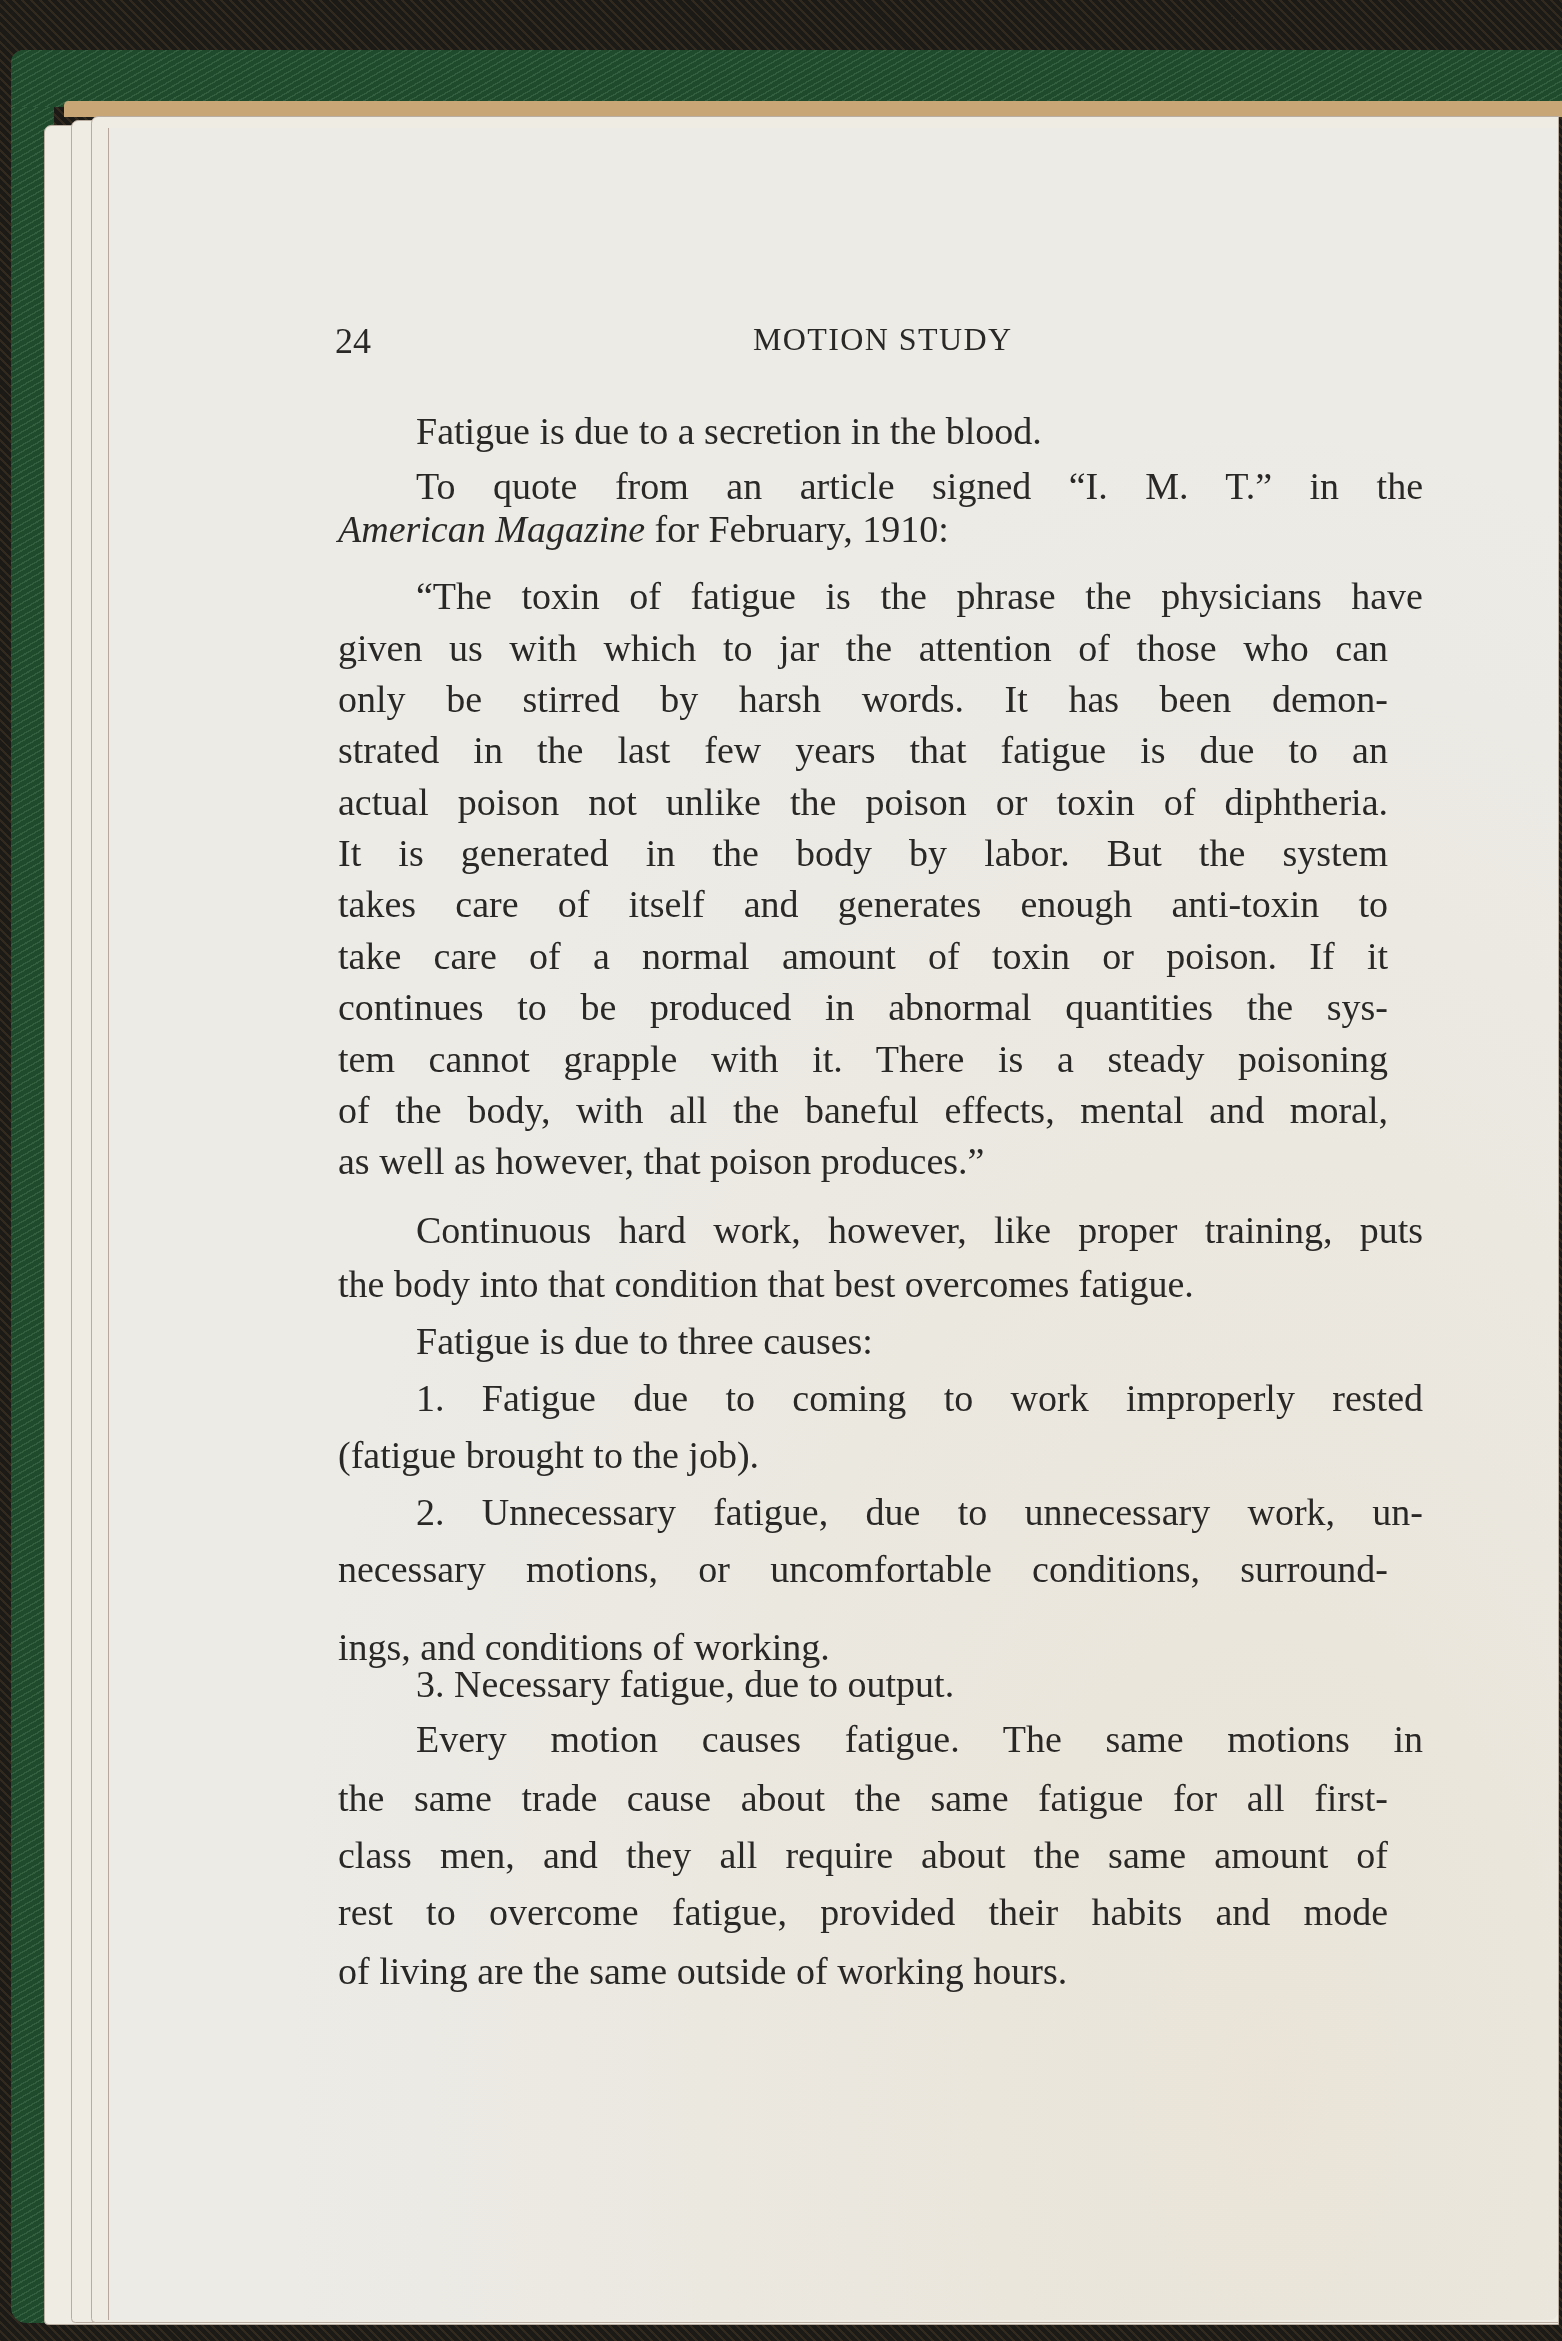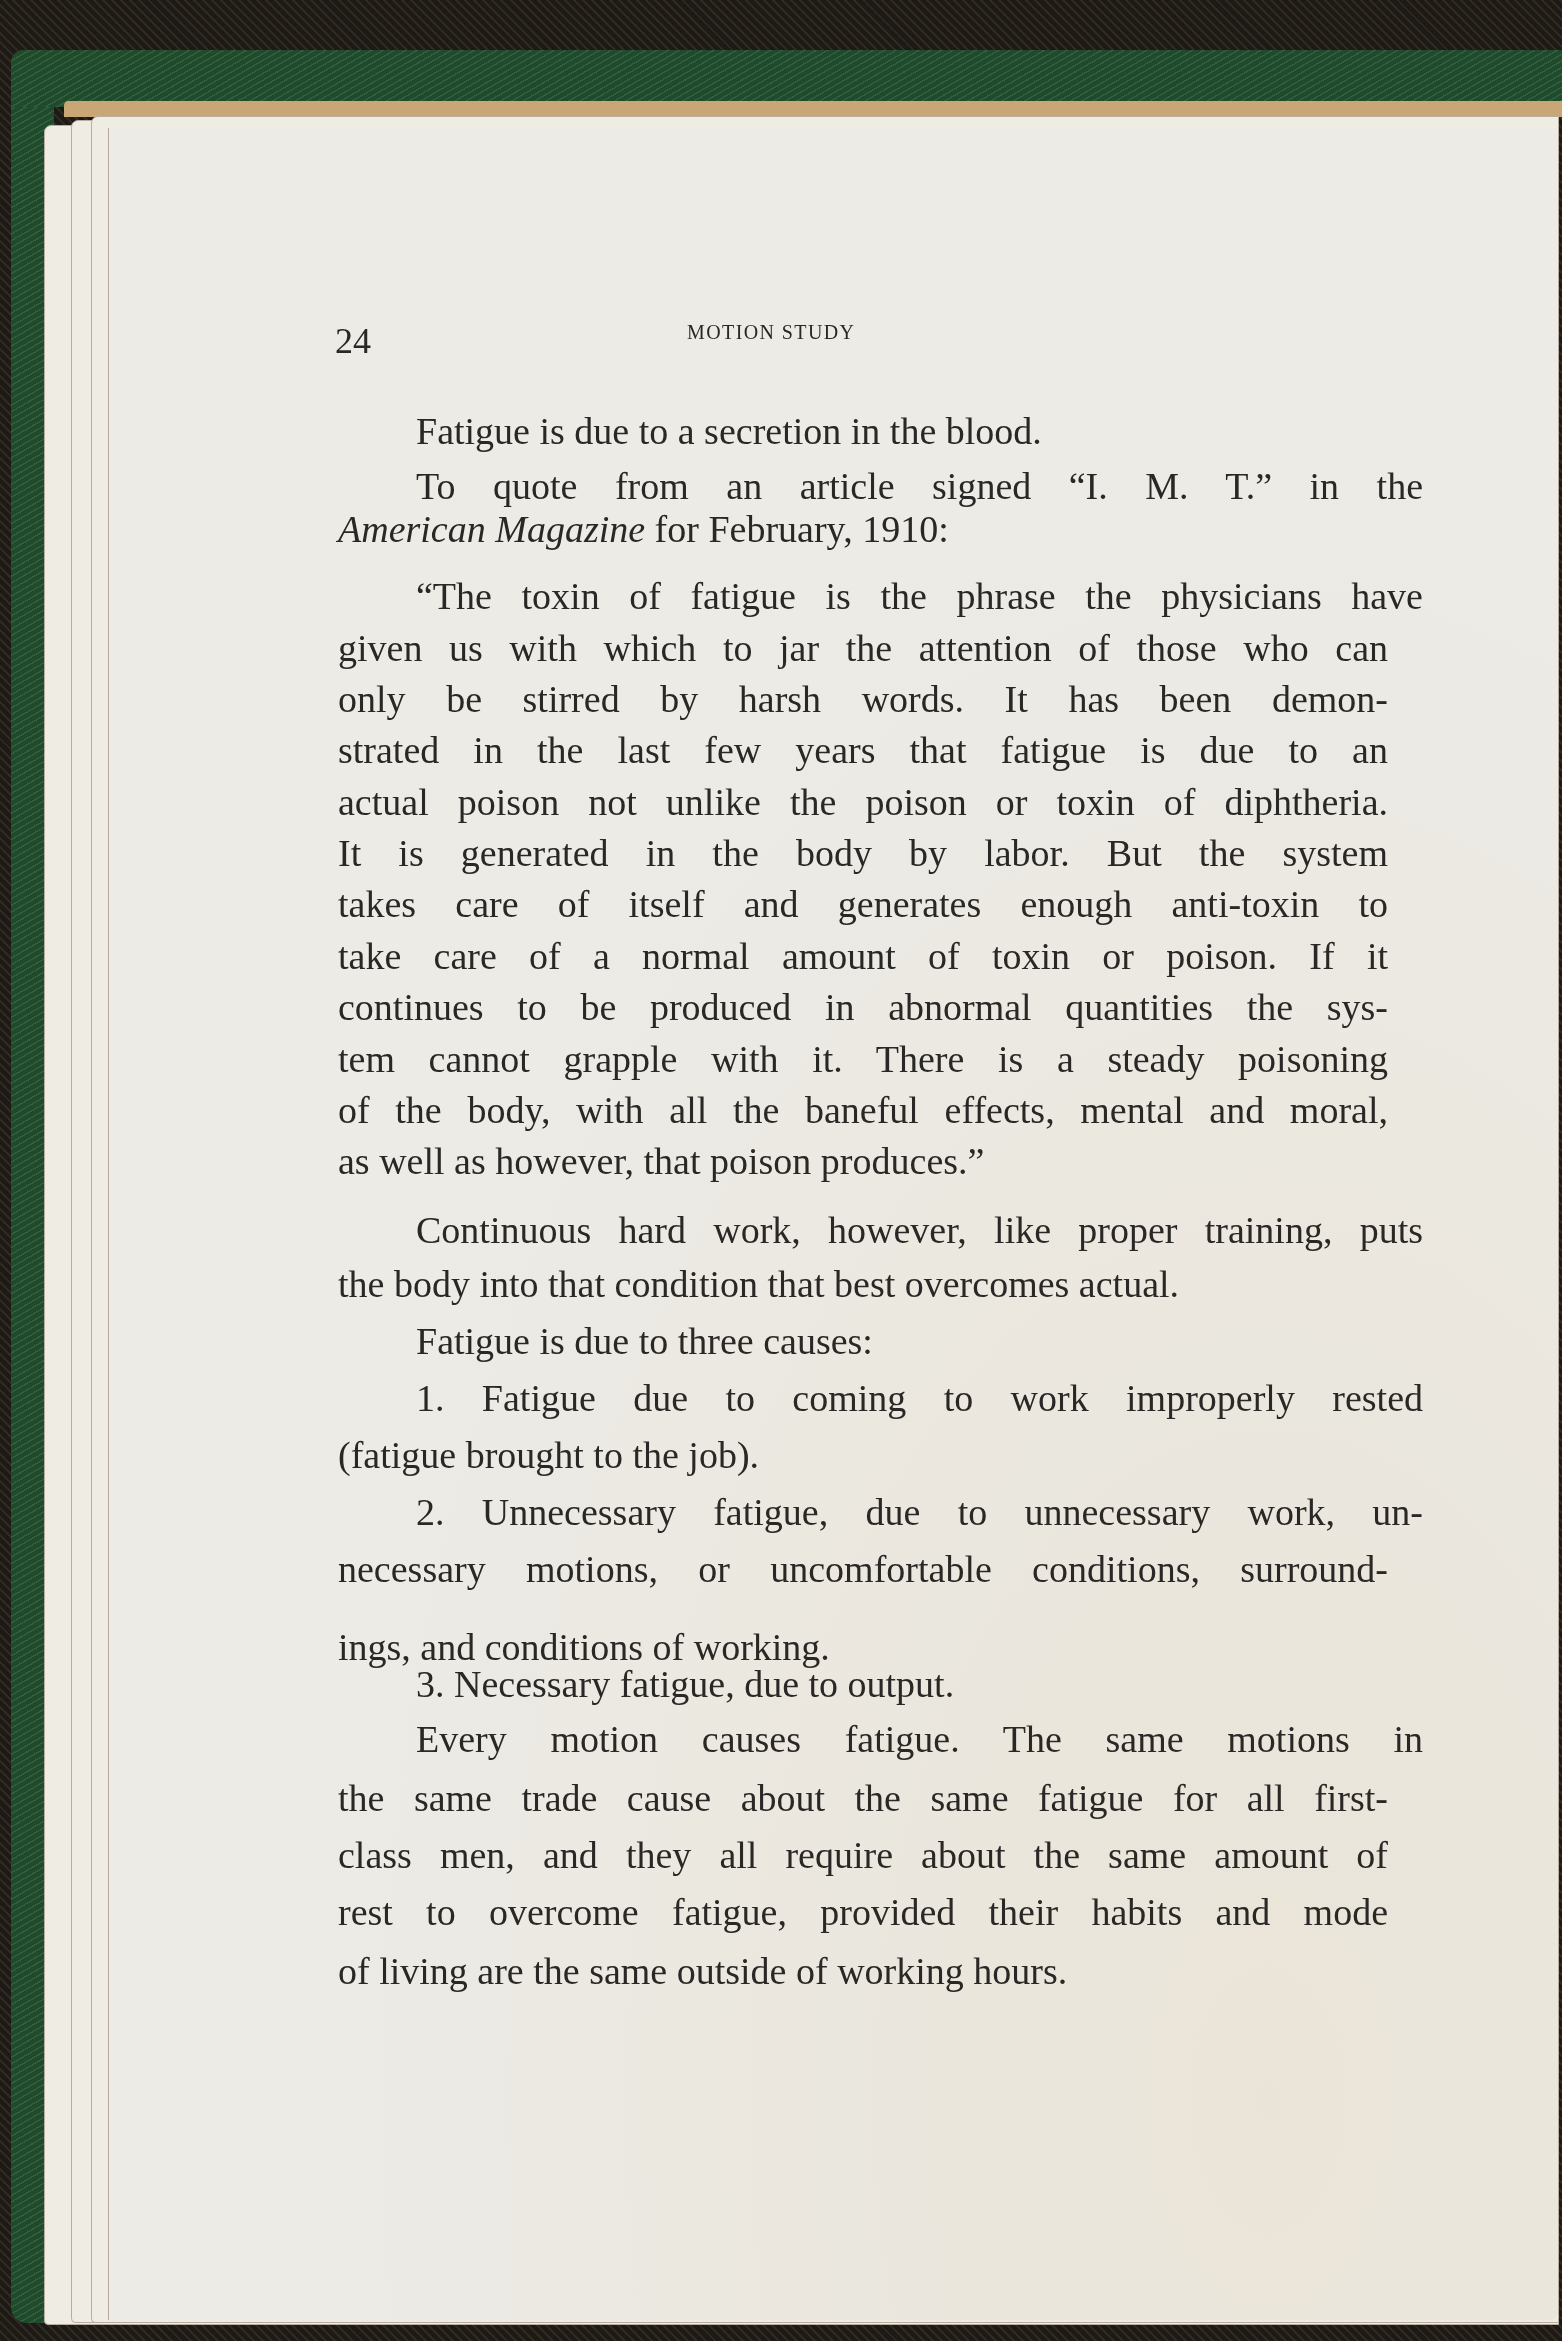--- a/index.html
+++ b/index.html
@@ -37,21 +37,21 @@
     background: #ecebe6;
     background-image: radial-gradient(ellipse at 80% 90%, rgba(230,215,190,0.35), rgba(0,0,0,0) 60%);
     border-left: 0.7px solid #b7a79c;
     border-radius: 0 0 8.6px 0;
   }
   .text {
     position: absolute; font-family: "Liberation Serif", "DejaVu Serif", serif;
     color: #2a2826; font-size: 38px; white-space: nowrap;
   }
   .header-num { left: 335px; top: 320px; font-size: 36px; }
-  .header-title { left: 687px; top: 321px; font-size: 20px; letter-spacing: 1.4px; }
+  .header-title { left: 753px; top: 321px; font-size: 32px; letter-spacing: 1.4px; }
   .line {
     position: absolute; left: 338px; width: 1050px;
     font-family: "Liberation Serif", "DejaVu Serif", serif;
     font-size: 38px; color: #2a2826; white-space: nowrap;
     text-align: justify; text-align-last: justify;
     line-height: 43px; height: 43px;
   }
   .line.indent { left: 404px; width: 1007px; margin-left: 12px; }
   .line.last { text-align-last: left; }
   .it { font-style: italic; }
@@ -80,21 +80,21 @@
     <div class="line" style="top: 729px;"><span>strated in the last few years that fatigue is due to an</span></div>
     <div class="line" style="top: 781px;"><span>actual poison not unlike the poison or toxin of diphtheria.</span></div>
     <div class="line" style="top: 832px;"><span>It is generated in the body by labor.  But the system</span></div>
     <div class="line" style="top: 883px;"><span>takes care of itself and generates enough anti-toxin to</span></div>
     <div class="line" style="top: 935px;"><span>take care of a normal amount of toxin or poison.  If it</span></div>
     <div class="line" style="top: 986px;"><span>continues to be produced in abnormal quantities the sys-</span></div>
     <div class="line" style="top: 1038px;"><span>tem cannot grapple with it.  There is a steady poisoning</span></div>
     <div class="line" style="top: 1089px;"><span>of the body, with all the baneful effects, mental and moral,</span></div>
     <div class="line last" style="top: 1140px;"><span>as well as however, that poison produces.”</span></div>
     <div class="line indent" style="top: 1209px;"><span>Continuous hard work, however, like proper training, puts</span></div>
-    <div class="line last" style="top: 1263px;"><span>the body into that condition that best overcomes actual.</span></div>
+    <div class="line last" style="top: 1263px;"><span>the body into that condition that best overcomes fatigue.</span></div>
     <div class="line indent last" style="top: 1320px;"><span>Fatigue is due to three causes:</span></div>
     <div class="line indent" style="top: 1377px;"><span>1.  Fatigue due to coming to work improperly rested</span></div>
     <div class="line last" style="top: 1434px;"><span>(fatigue brought to the job).</span></div>
     <div class="line indent" style="top: 1491px;"><span>2.  Unnecessary fatigue, due to unnecessary work, un-</span></div>
     <div class="line" style="top: 1548px;"><span>necessary motions, or uncomfortable conditions, surround-</span></div>
     <div class="line last" style="top: 1606px; margin-top: 20px;"><span>ings, and conditions of working.</span></div>
     <div class="line indent last" style="top: 1663px;"><span>3.  Necessary fatigue, due to output.</span></div>
     <div class="line indent" style="top: 1718px;"><span>Every motion causes fatigue.  The same motions in</span></div>
     <div class="line" style="top: 1777px;"><span>the same trade cause about the same fatigue for all first-</span></div>
     <div class="line" style="top: 1834px;"><span>class men, and they all require about the same amount of</span></div>

